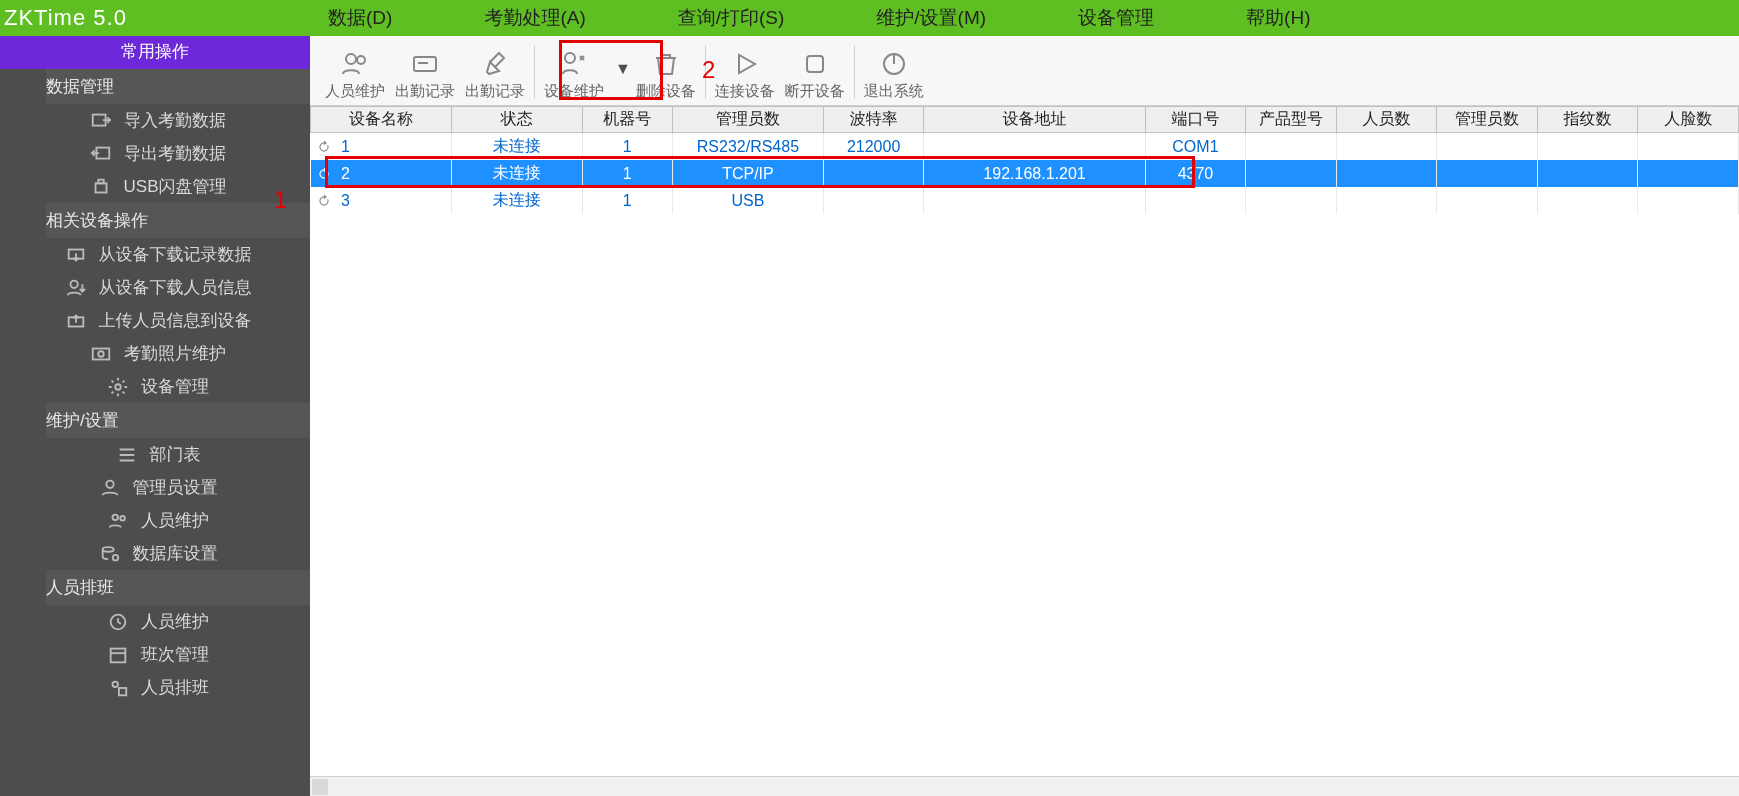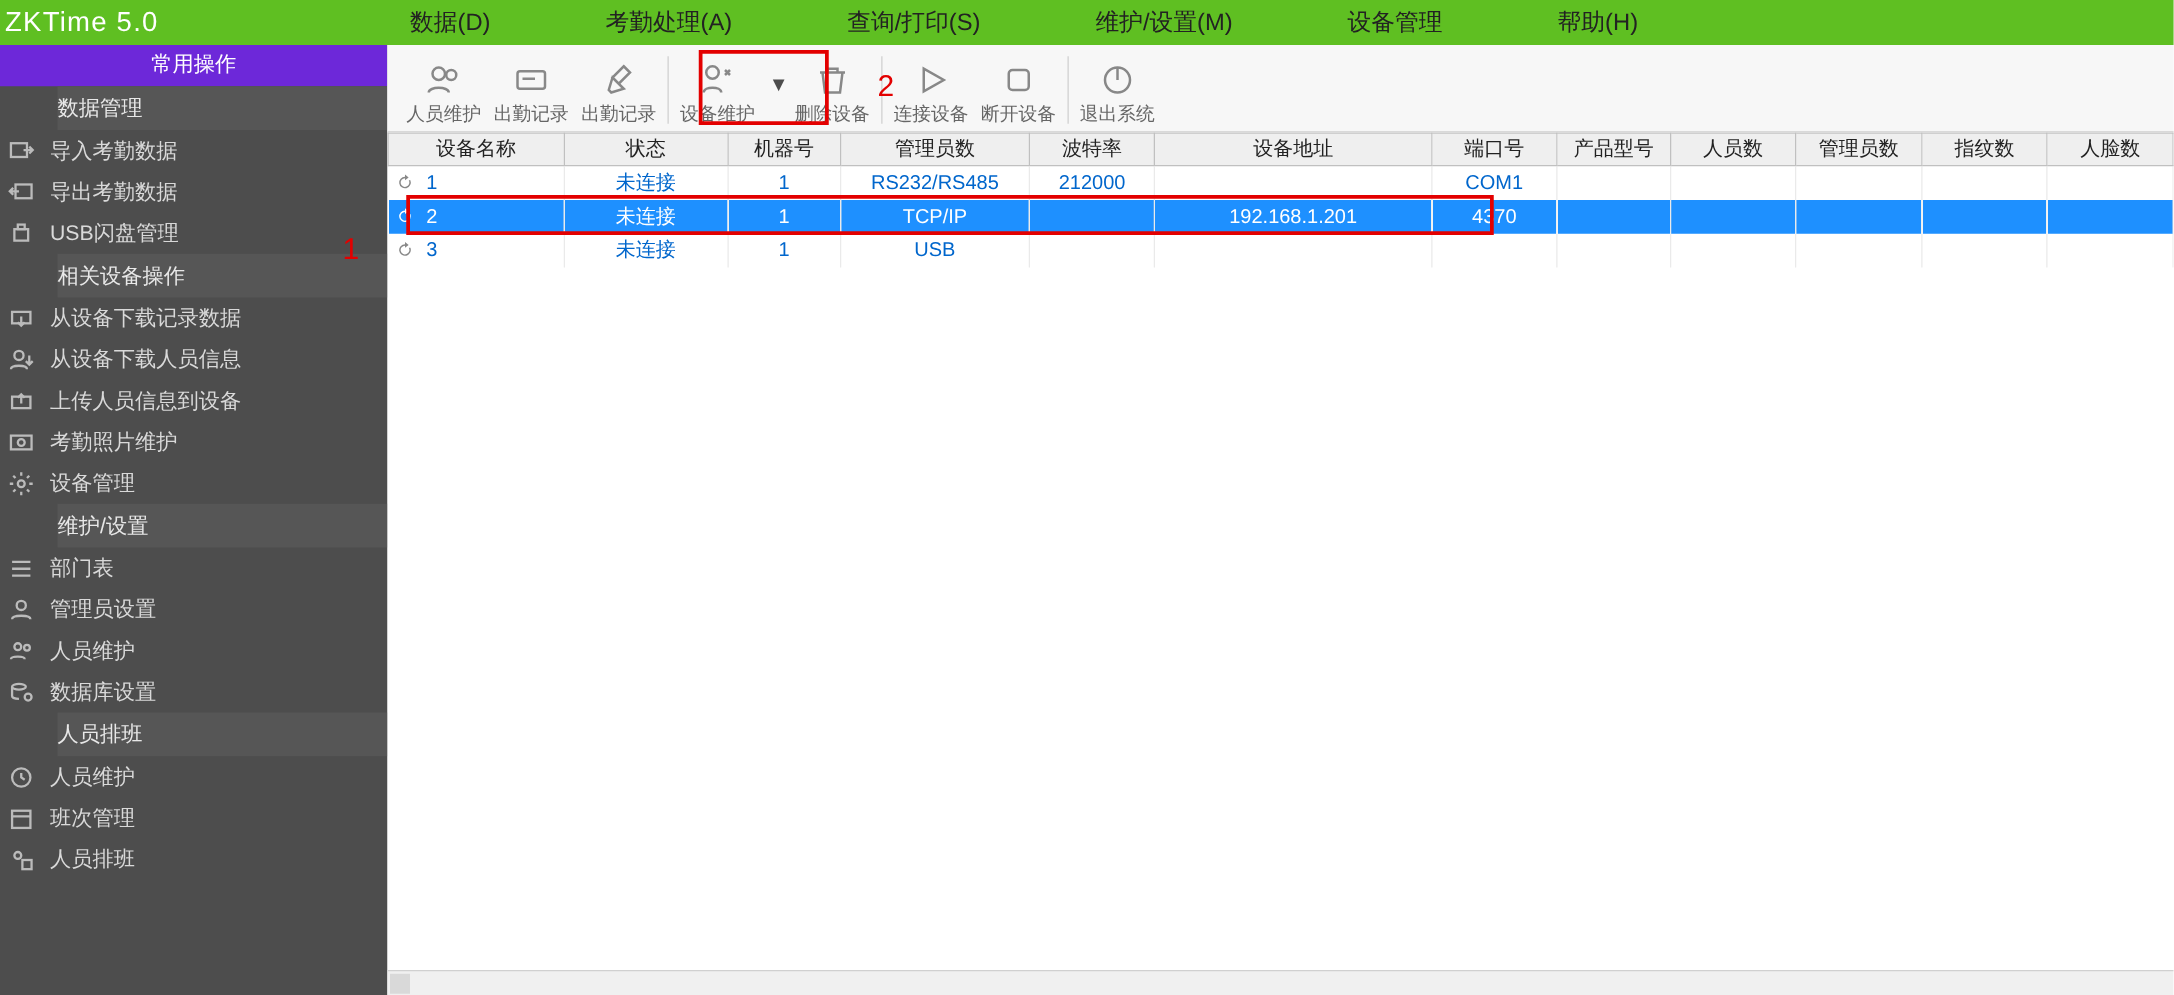--- a/index.html
+++ b/index.html
@@ -11,21 +11,21 @@
   .menubar .menu-items { display:flex; gap:92px; padding-left:18px;}
   .menubar .menu-item { cursor:default; color:#222; }
 
   
   .main { display:flex; height:calc(100% - 36px); }
 
   
   .sidebar { width:310px; background:#4D4D4D; color:#d9d9d9; font-size:17px; overflow:hidden;}
   .sidebar-header { background:#6d28d9; text-align:center; padding:4px 0 6px; font-size:17px; color:#fff;}
   .side-section-title { background:#565656; padding:6px 6px 6px 0px; font-size:17px; color:#e8e8e8;margin-left:46px;}
-  .side-item { display:flex; align-items:center; gap:12px; padding:5px 0 5px 6px; cursor:default;}
+  .side-item { display:flex; align-items:center; gap:12px; padding:5px 0 5px 6px; cursor:default;justify-content:center;}
   .side-item .icon { width:22px; height:20px; display:flex; align-items:center; justify-content:center; color:#bfbfca;}
   .side-item span.label { color:#d9d9d9; }
 
   
   .content { flex:1; display:flex; flex-direction:column; background:#fff; position:relative;}
 
   
   .toolbar { height:70px; background:#f7f7f7; border-bottom:1px solid #d0d0d0; display:flex; align-items:flex-end; padding:4px 0 2px 10px; position:relative;}
   .tool-btn { width:70px; display:flex; flex-direction:column; align-items:center; justify-content:flex-end; gap:2px; color:#666; font-size:15px; padding-bottom:2px; cursor:default;}
   .tool-btn svg { width:32px; height:32px; }

